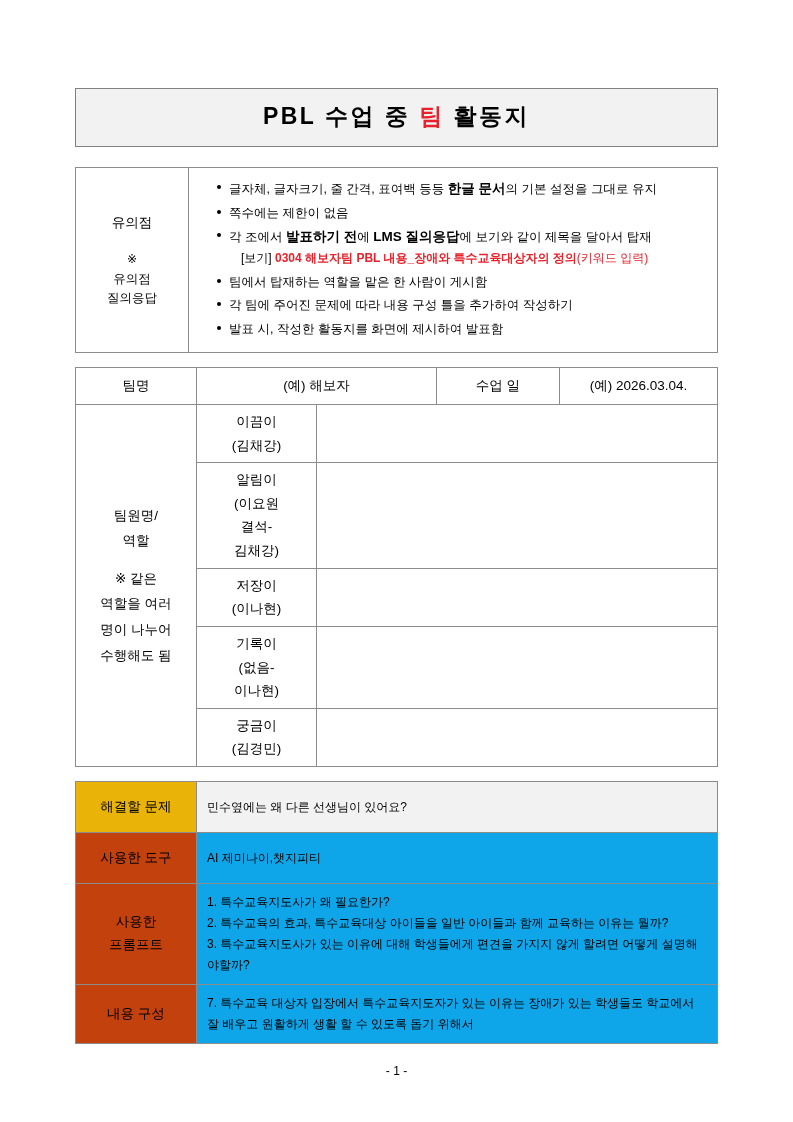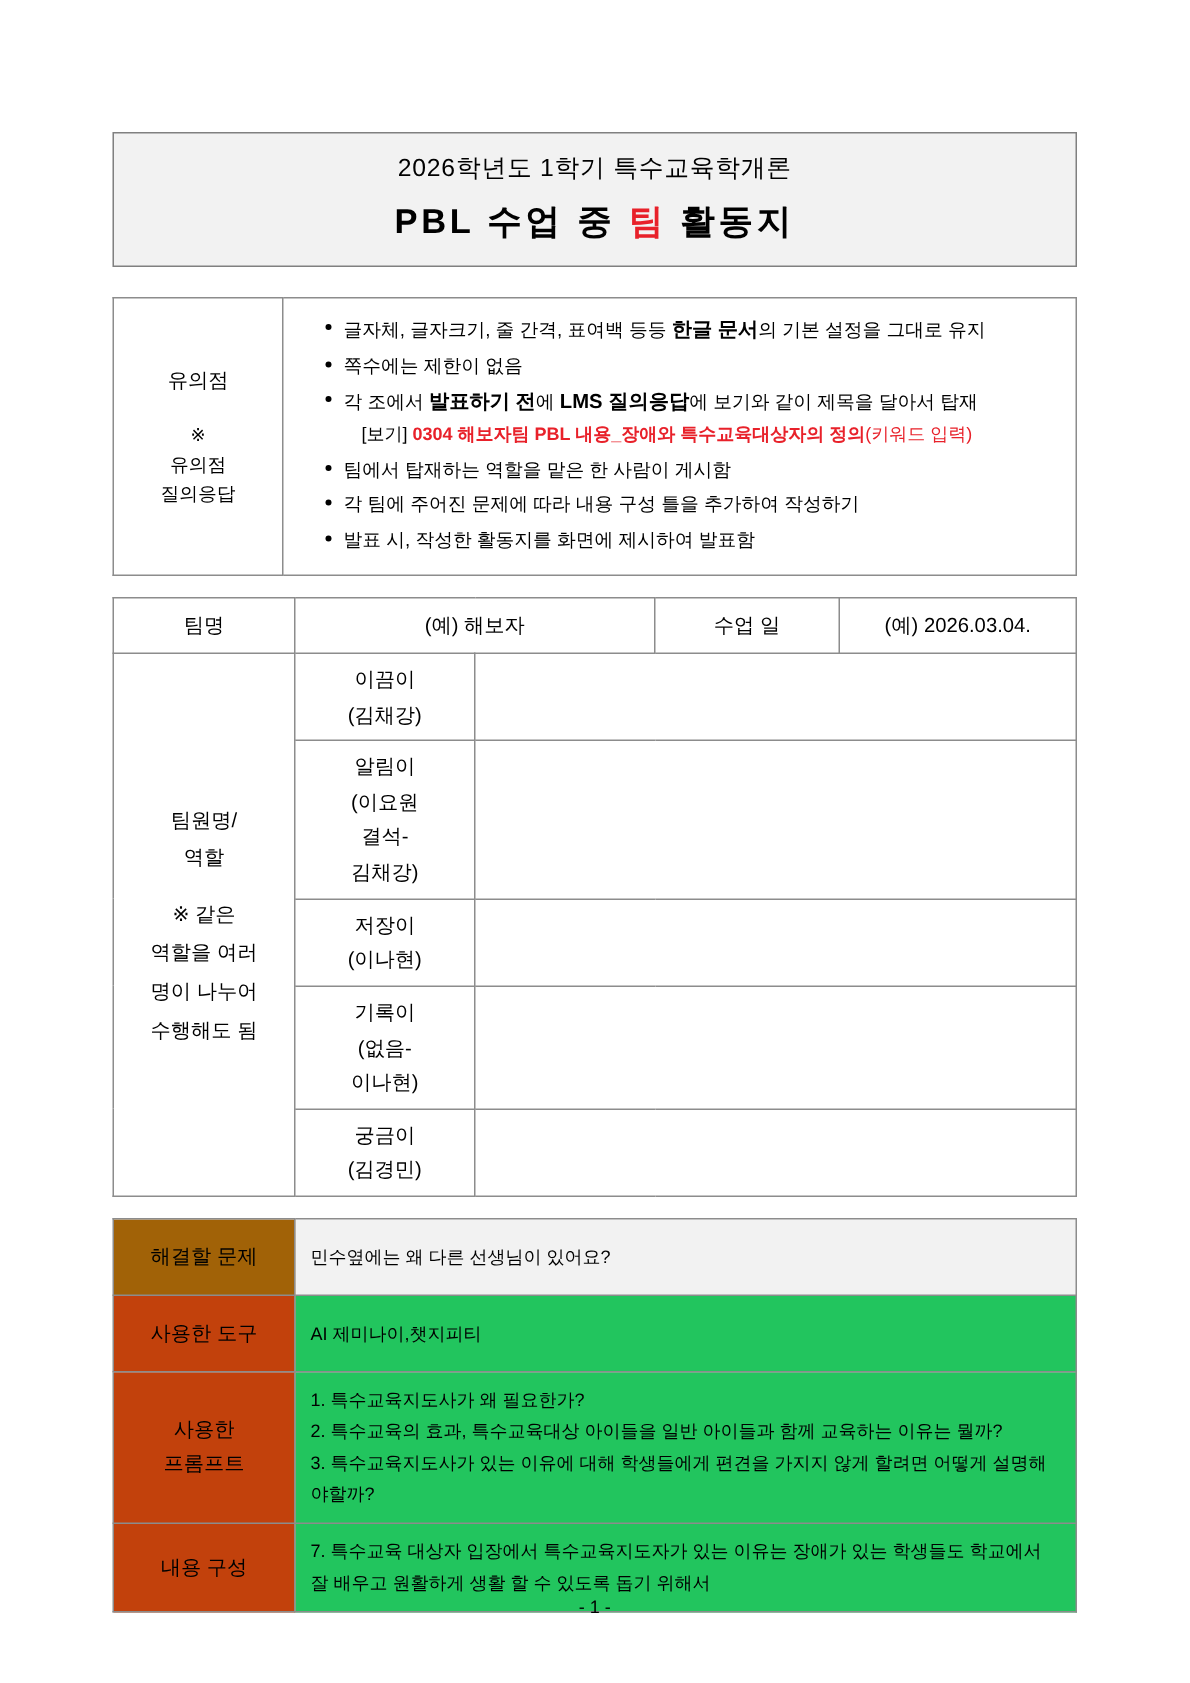--- a/index.html
+++ b/index.html
@@ -134,33 +134,33 @@
     margin-left: 24px;
   }
   .role-blank { }
 
   
   .content-table td.c-label {
     text-align: center;
     width: 108px;
     font-size: 13.5px;
     line-height: 1.7;
-    background: #a16207;
+    background: #eab308;
   }
   .content-table td.c-label.plain {
     background: #c2410c;
   }
   .content-table td.c-value {
     font-size: 12px;
     line-height: 1.75;
     padding: 8px 10px;
     background: #f2f2f2;
   }
   .content-table td.c-value.plain {
-    background: #22c55e;
+    background: #0ea5e9;
   }
   .content-table td.c-value p {
     margin: 0;
   }
 
   
   .page-footer {
     position: absolute;
     left: 0;
     right: 0;
@@ -168,21 +168,20 @@
     text-align: center;
     font-size: 12px;
   }
 </style>
 </head>
 <body>
 
 <div class="page">
 
   <div class="title-box">
-    <div class="title-line1">2026학년도 1학기 특수교육학개론</div>
     <div class="title-line2">
       <span>PBL 수업 중 </span><span class="title-red">팀</span><span> 활동지</span>
     </div>
   </div>
 
   <div class="gap-20"></div>
 
   <table class="notes-table">
     <tbody>
         <tr>

